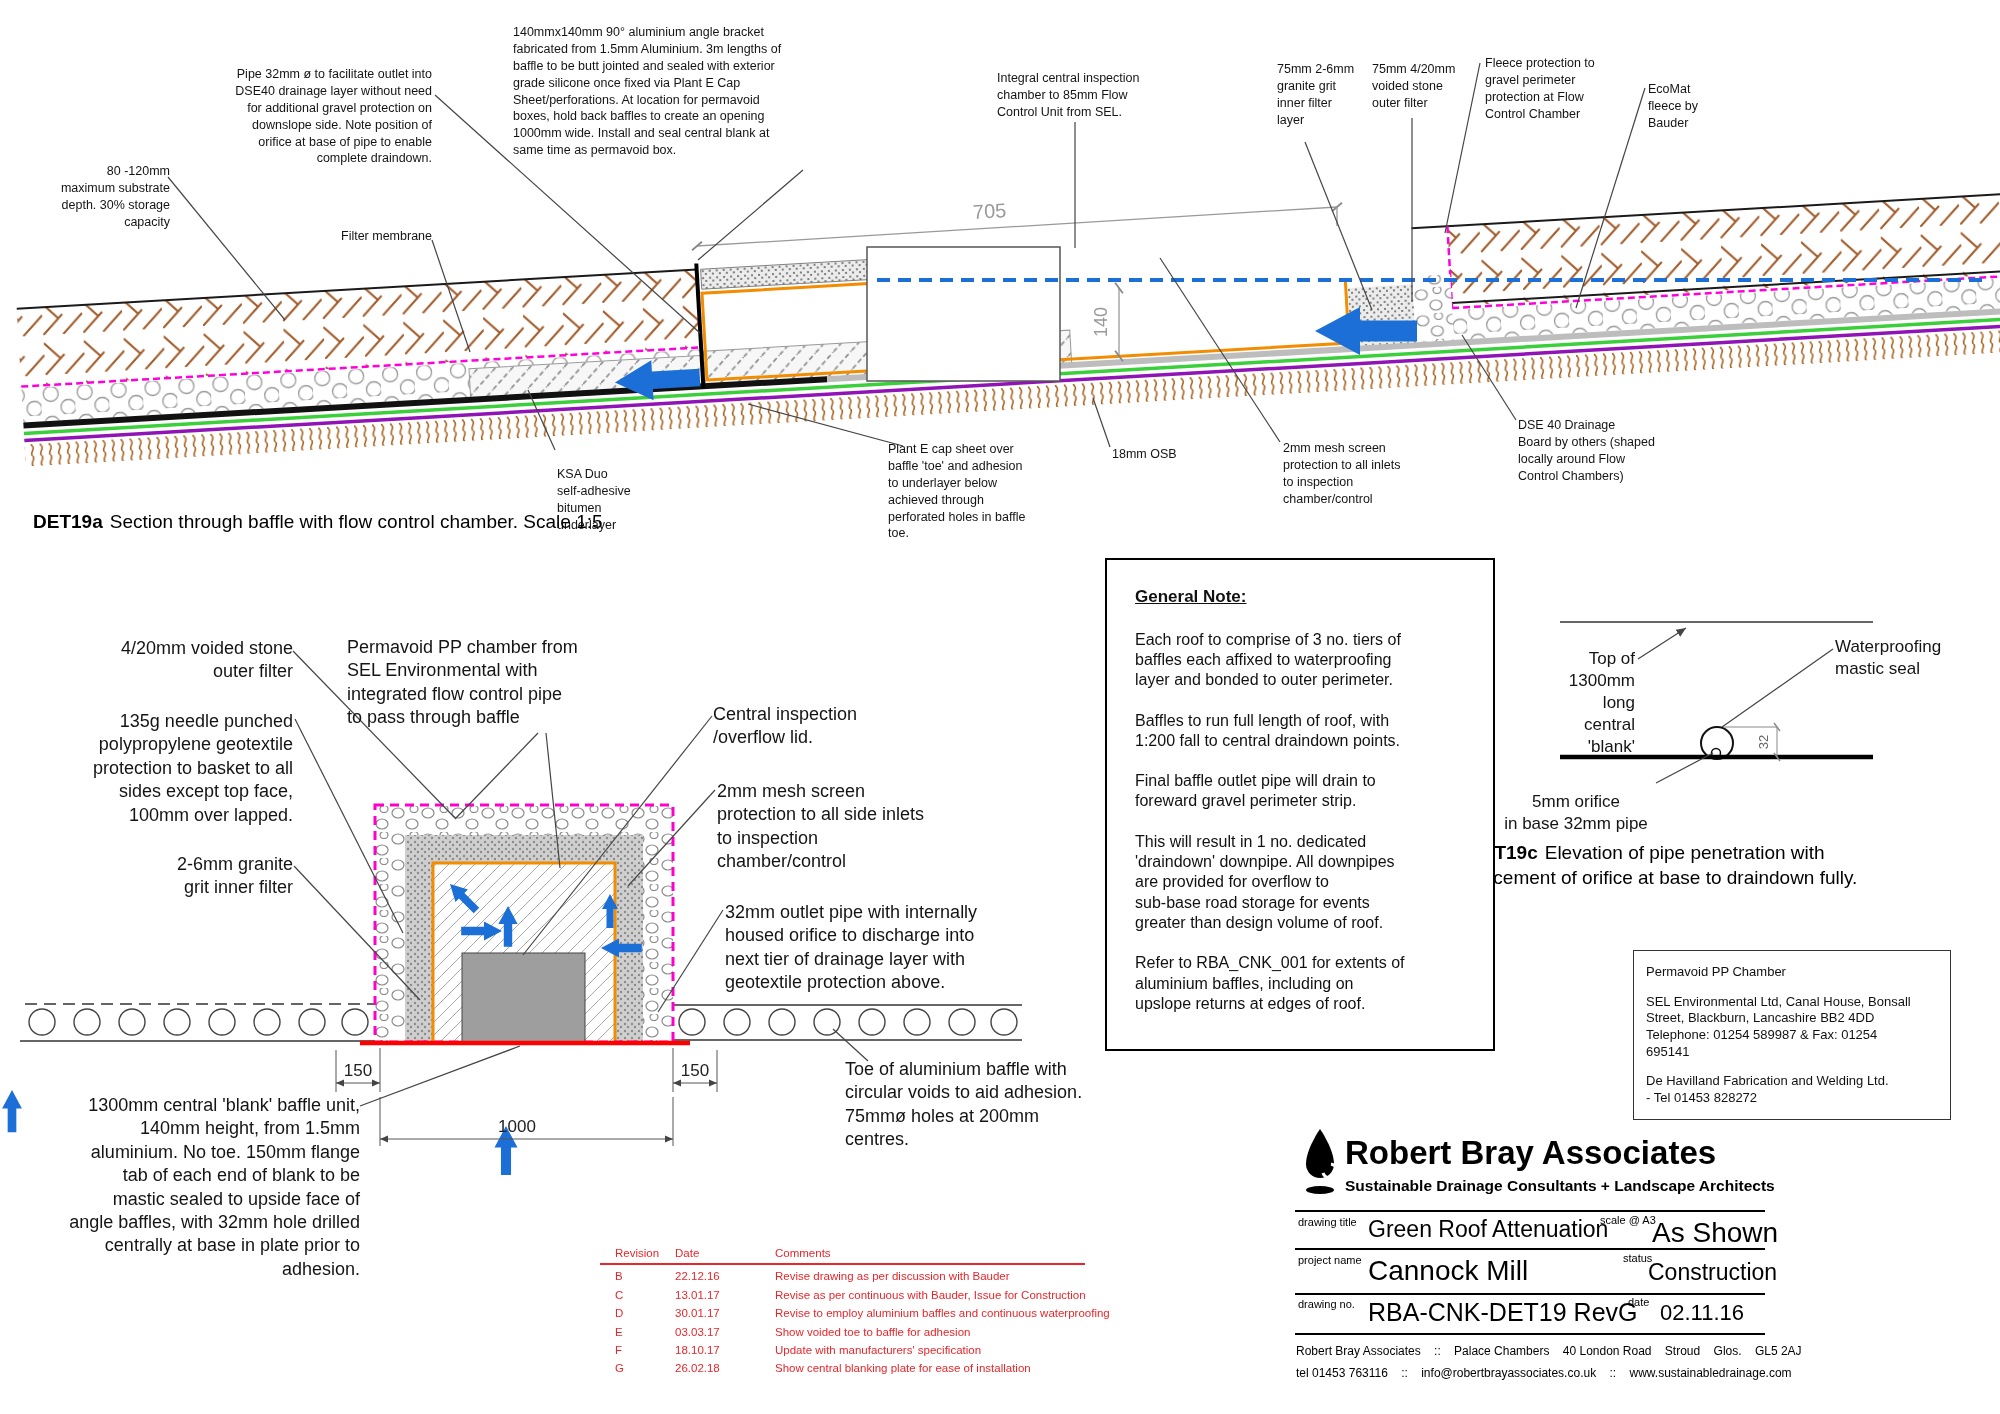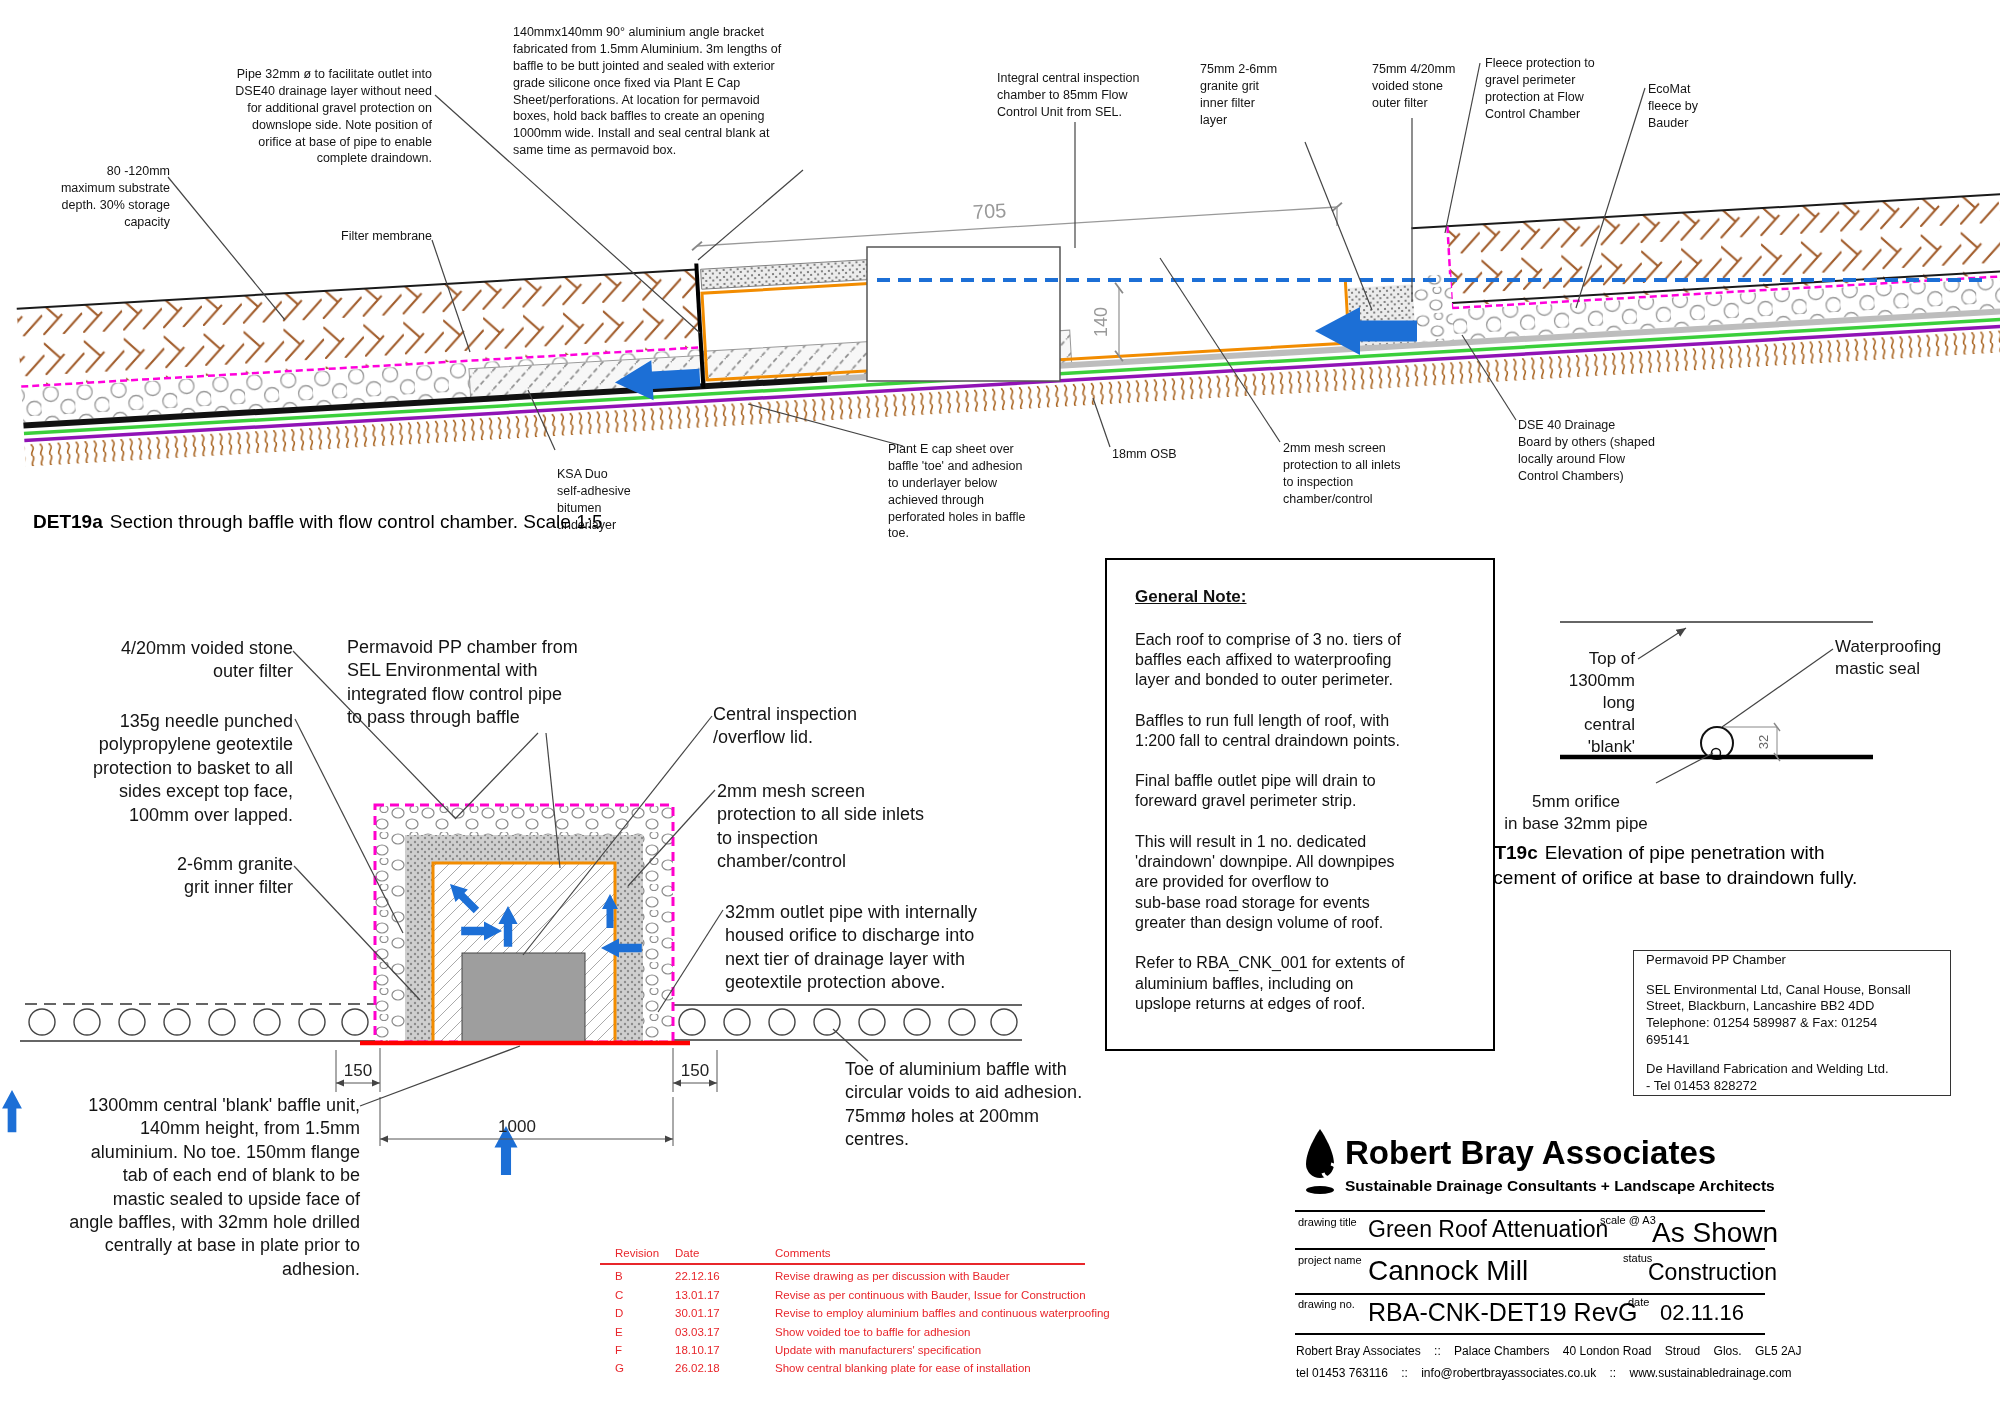--- a/index.html
+++ b/index.html
@@ -10,21 +10,21 @@
   .ann-a{font-size:12.5px;line-height:1.35;color:#141414;}
   .ann-b{font-size:18px;line-height:1.3;color:#141414;}
   .ann-c{font-size:17px;line-height:1.3;color:#141414;}
   .cap{font-size:19px;line-height:1.3;color:#000;white-space:pre-line;}
   .cap b{margin-right:7px;}
   .note-box{position:absolute;z-index:2;border:2px solid #000;background:#fff;
             padding: 26px 28px;font-size:16px;line-height:1.27;}
   .note-box h3{margin:0 0 22px 0;font-size:17px;text-decoration:underline;}
   .note-box p{margin:0 0 20px 0;white-space:pre-line;}
   .pv-box{position:absolute;z-index:2;border:1.5px solid #333;background:#fff;
-          padding:1px 12px;font-size:13px;line-height:1.28;}
+          padding:13px 12px;font-size:13px;line-height:1.28;}
   .pv-box div{white-space:pre-line;margin-bottom:13px;}
   .tb-label{position:absolute;z-index:2;font-size:11px;color:#000;}
   .tb-value{position:absolute;z-index:2;color:#000;white-space:nowrap;}
   .tb-rule{position:absolute;z-index:2;border-top:2px solid #000;height:0;}
   .pre{white-space:pre;}
   .rev{position:absolute;z-index:2;color:#e8262b;font-size:11.5px;}
   .rev-grid{display:grid;grid-template-columns:60px 100px auto;line-height:18.4px;}
   .rev-rule{border-top:2px solid #e8262b;width:485px;margin:1px 0 2px 0;}
   .brand{position:absolute;z-index:2;font-weight:bold;color:#000;white-space:nowrap;}
 </style>
@@ -239,21 +239,21 @@
 fabricated from 1.5mm Aluminium.  3m lengths of
 baffle to be butt jointed and sealed with exterior
 grade silicone once fixed via Plant E Cap
 Sheet/perforations. At location for permavoid
 boxes, hold back baffles to create an opening
 1000mm wide. Install and seal central blank at
 same time as permavoid box.</div>
 <div class="txt ann-a" style="left:997px;top:70px;width:175px">Integral central  inspection
 chamber to 85mm Flow
 Control Unit from SEL.</div>
-<div class="txt ann-a" style="left:1200px;top:61px;width:100px">75mm 2-6mm
+<div class="txt ann-a" style="left:1277px;top:61px;width:100px">75mm 2-6mm
 granite grit
 inner filter
 layer</div>
 <div class="txt ann-a" style="left:1372px;top:61px;width:110px">75mm 4/20mm
 voided stone
 outer filter</div>
 <div class="txt ann-a" style="left:1485px;top:55px;width:140px">Fleece protection to
 gravel perimeter
 protection at Flow
 Control Chamber</div>

